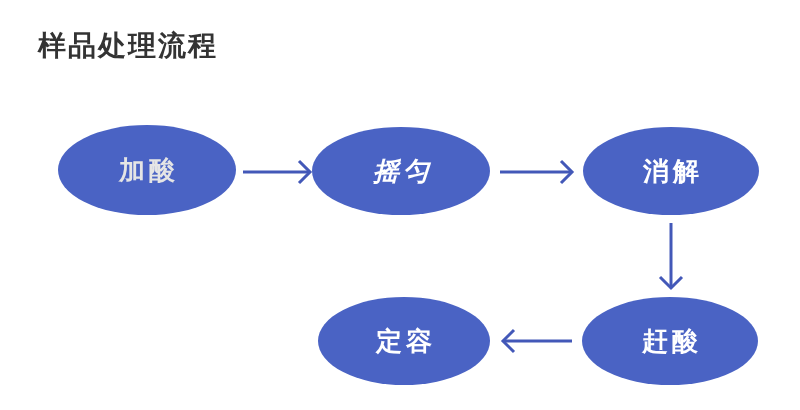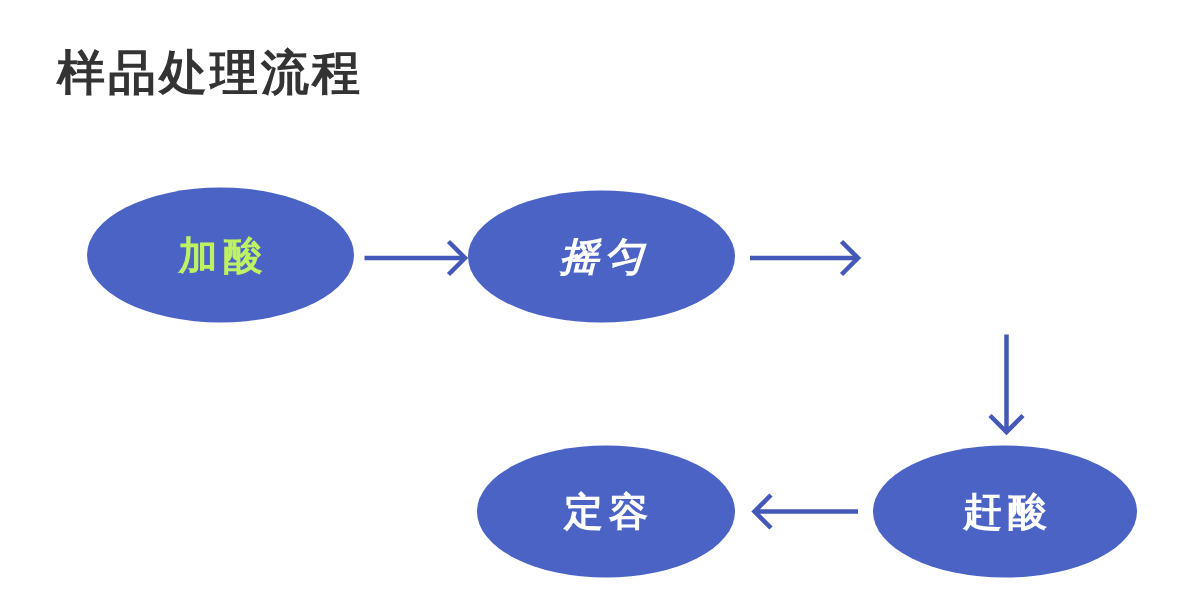--- a/index.html
+++ b/index.html
@@ -15,21 +15,21 @@
   }
   #canvas {
     position: relative;
     width: 800px;
     height: 410px;
   }
   .title {
     position: absolute;
     left: 38px;
     top: 32px;
-    font-size: 32px;
+    font-size: 28px;
     font-weight: bold;
     color: #333333;
     letter-spacing: 2px;
     white-space: nowrap;
     line-height: 1;
   }
   .node {
     position: absolute;
     display: flex;
     align-items: center;
@@ -71,27 +71,30 @@
         <line x1="500" y1="172" x2="572" y2="172" stroke="#4358b8" stroke-width="3" stroke-linecap="butt"></line>
         <polyline points="561,161 572,172 561,183" fill="none" stroke="#4358b8" stroke-width="3" stroke-linecap="butt" stroke-linejoin="miter"></polyline>
         <line x1="671" y1="223" x2="671" y2="288" stroke="#4358b8" stroke-width="3" stroke-linecap="butt"></line>
         <polyline points="660,277 671,288 682,277" fill="none" stroke="#4358b8" stroke-width="3" stroke-linecap="butt" stroke-linejoin="miter"></polyline>
         <line x1="572" y1="341" x2="503" y2="341" stroke="#4358b8" stroke-width="3" stroke-linecap="butt"></line>
         <polyline points="514,330 503,341 514,352" fill="none" stroke="#4358b8" stroke-width="3" stroke-linecap="butt" stroke-linejoin="miter"></polyline>
       </g>
   </svg>
 
   <div class="node" id="node-n1" style="left: 58px; top: 125px; width: 178px; height: 90px; background: rgb(74, 99, 196);">
-    <span class="node-label" style="color: #bef264;">加酸</span>
+    <span class="node-label" style="color: #e5e5e5;">加酸</span>
   </div>
 
   <div class="node" id="node-n2" style="left: 312px; top: 127px; width: 178px; height: 88px; background: rgb(74, 99, 196);">
     <span class="node-label" style="color: rgb(255, 255, 255); font-style: italic;">摇匀</span>
   </div>
 
+  <div class="node" id="node-n3" style="left: 583px; top: 127px; width: 176px; height: 88px; background: rgb(74, 99, 196);">
+    <span class="node-label" style="color: rgb(255, 255, 255);">消解</span>
+  </div>
 
   <div class="node" id="node-n5" style="left: 318px; top: 297px; width: 172px; height: 88px; background: rgb(74, 99, 196);">
     <span class="node-label" style="color: rgb(255, 255, 255);">定容</span>
   </div>
 
   <div class="node" id="node-n4" style="left: 582px; top: 297px; width: 176px; height: 88px; background: rgb(74, 99, 196);">
     <span class="node-label" style="color: rgb(255, 255, 255);">赶酸</span>
   </div>
 
 </div>

